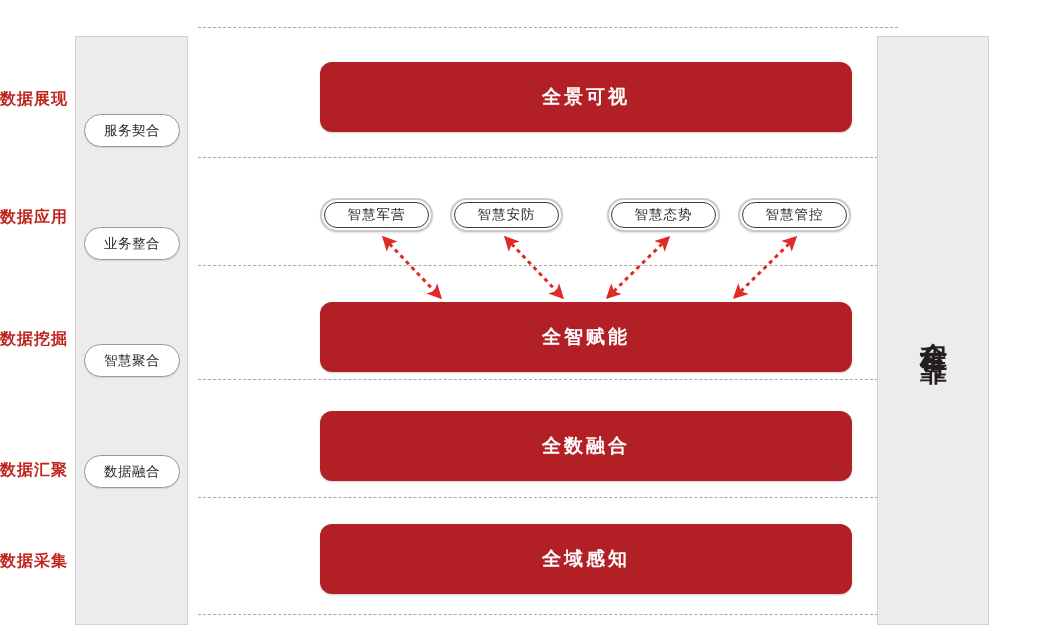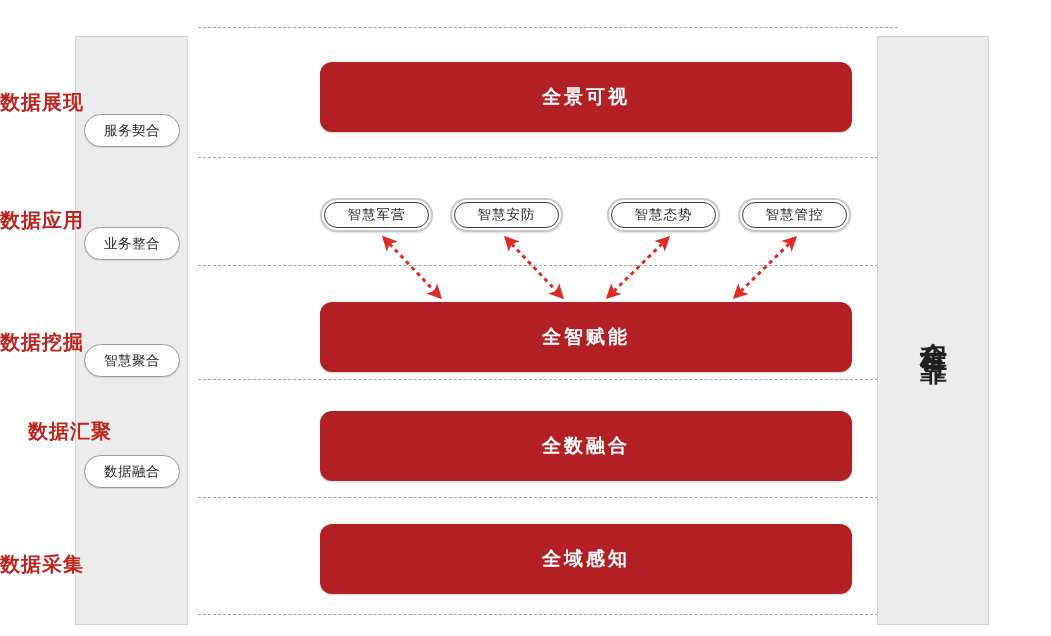--- a/index.html
+++ b/index.html
@@ -74,21 +74,21 @@
     font-weight: bold;
     color: #231f20;
     letter-spacing: 5px;
     line-height: 1.15;
   }
   .row-label {
     position: absolute;
     left: 0;
     width: 104px;
     text-align: left;
-    font-size: 20px;
+    font-size: 16px;
     font-weight: bold;
     color: #c0241f;
     letter-spacing: 1px;
   }
 
   
   .divider {
     position: absolute;
     left: 198px;
     width: 700px;
@@ -210,21 +210,21 @@
     <div class="app-pill-inner">
       <span>智慧管控</span>
     </div>
   </div>
 
   <div class="row-label" style="top:329px;">数据挖掘</div>
   <div class="red-bar" style="top:302px;height:70px;">
     <span>全智赋能</span>
   </div>
 
-  <div class="row-label" style="top:418px;padding-left:28px;">数据汇聚</div>
+  <div class="row-label" style="top:460px;">数据汇聚</div>
   <div class="red-bar" style="top:411px;height:70px;">
     <span>全数融合</span>
   </div>
 
   <div class="row-label" style="top:551px;">数据采集</div>
   <div class="red-bar" style="top:524px;height:70px;">
     <span>全域感知</span>
   </div>
 
   <svg id="arrows" viewBox="0 0 1051 636">

